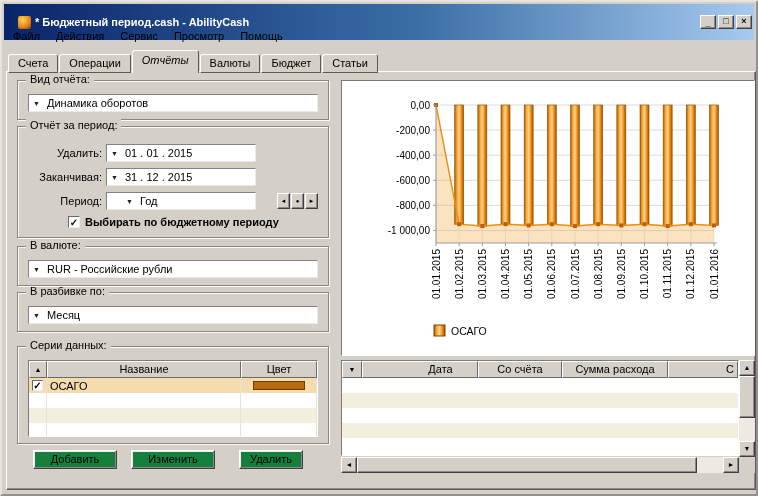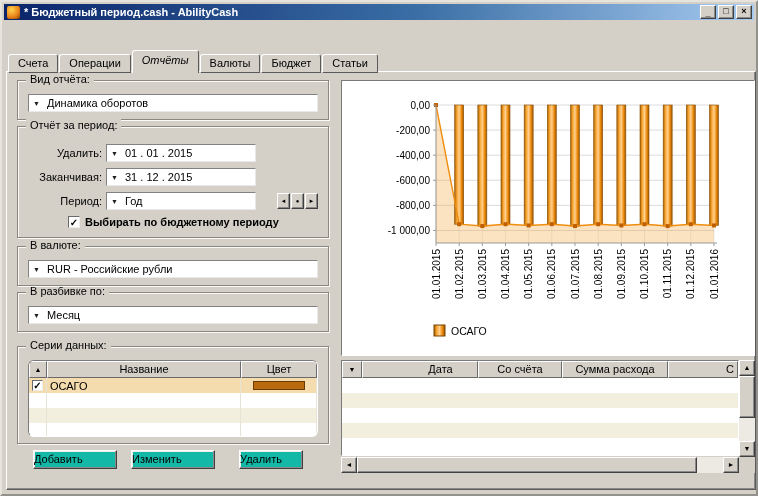--- a/index.html
+++ b/index.html
@@ -2,23 +2,23 @@
 <html><head>
 <meta charset="utf-8">
 <style>
   * { margin:0; padding:0; box-sizing:border-box; }
   body { font-family:"Liberation Sans", sans-serif; font-size:11px; color:#000; background:#fff; }
 
   .window { position:relative; width:758px; height:496px; background:#d4d0c8;
             border:2px outset #e6e4dd; overflow:hidden; }
 
   
-  .titlebar { position:absolute; left:2px; top:2px; right:2px; height:16px;
+  .titlebar { position:absolute; left:2px; top:2px; right:2px; height:36px;
               background:linear-gradient(to right,#0a246a,#3a6ea5 55%,#a6caf0);
-              display:flex; align-items:center; }
+              display:flex; align-items:center;padding-left:11px; }
   .app-icon { width:13px; height:13px; margin-left:3px; border-radius:2px;
               background:radial-gradient(circle at 35% 30%, #ffd34d, #e88018 60%, #7a3c00); }
   .title-text { flex:1; color:#fff; font-weight:bold; padding-left:4px;
                 white-space:nowrap; overflow:hidden; }
   .tb-btns { display:flex; gap:2px; margin-right:2px; }
   .tb-btn { width:16px; height:14px; background:#d4d0c8; border:1px solid;
             border-color:#fff #404040 #404040 #fff; box-shadow:inset -1px -1px 0 #8a8a8a;
             font-size:9px; font-weight:bold; text-align:center; line-height:11px; }
   .tb-btn.min span { position:relative; top:2px; }
 
@@ -57,24 +57,24 @@
   .spin-btn { width:13px; height:16px; background:#d4d0c8; border:1px solid;
               border-color:#fff #404040 #404040 #fff; box-shadow:inset -1px -1px 0 #8a8a8a;
               font-size:6px; text-align:center; line-height:14px; }
 
   .cb { width:12px; height:12px; background:#fff; border:1px solid;
         border-color:#6a6a6a #ececec #ececec #6a6a6a; font-size:10px; font-weight:bold;
         line-height:11px; text-align:center; }
   .cb-row { position:absolute; display:flex; align-items:center; gap:5px; }
 
   
-  .btn { position:absolute; height:19px; background:#14b8a6; border:1px solid;
+  .btn { position:absolute; height:19px; background:#15803d; border:1px solid;
          border-color:#fff #404040 #404040 #fff;
          box-shadow:inset -1px -1px 0 #8a8a8a, inset 1px 1px 0 #f0eee9;
-         text-align:left; line-height:17px; }
+         text-align:center; line-height:17px; }
 
   
   .tbl { position:absolute; background:#fff; border:1px solid;
          border-color:#7a7a7a #fff #fff #7a7a7a; overflow:hidden; }
   .tbl-head { display:flex; height:17px; }
   .th { background:#d4d0c8; border:1px solid; border-color:#fff #6a6a6a #6a6a6a #fff;
         text-align:center; line-height:14px; overflow:hidden; white-space:nowrap; flex:none; }
   .th.icon-th { font-size:7px; line-height:15px; }
   .tr { display:flex; height:15px; align-items:center; }
   .row-white { background:#ffffff; }
@@ -106,20 +106,27 @@
   <div class="titlebar">
     <div class="app-icon"></div>
     <div class="title-text">* Бюджетный период.cash - AbilityCash</div>
     <div class="tb-btns">
       <div class="tb-btn min"><span>_</span></div>
       <div class="tb-btn"><span>□</span></div>
       <div class="tb-btn"><span>×</span></div>
     </div>
   </div>
 
+  <div class="menubar">
+    <div class="menu-item">Файл</div>
+    <div class="menu-item">Действия</div>
+    <div class="menu-item">Сервис</div>
+    <div class="menu-item">Просмотр</div>
+    <div class="menu-item">Помощь</div>
+  </div>
 
   <div class="tab-strip">
     <div class="tab">Счета</div>
     <div class="tab">Операции</div>
     <div class="tab active">Отчёты</div>
     <div class="tab">Валюты</div>
     <div class="tab">Бюджет</div>
     <div class="tab">Статьи</div>
   </div>
 
@@ -142,21 +149,21 @@
         <span class="val">01 . 01 . 2015</span>
       </div>
 
       <div class="row-label" style="left:4px;top:41px;">Заканчивая:</div>
       <div class="combo" style="left:88px;top:41px;width:150px;">
         <span class="arr">▼</span>
         <span class="val">31 . 12 . 2015</span>
       </div>
 
       <div class="row-label" style="left:4px;top:65px;">Период:</div>
-      <div class="combo" style="left:88px;top:65px;width:150px;">
+      <div class="combo" style="left:88px;top:65px;width:150px;padding-left:15px;">
         <span class="arr">▼</span>
         <span class="val">Год</span>
       </div>
       <div class="spinner" style="right:10px;top:66px;">
         <div class="spin-btn">◄</div>
         <div class="spin-btn">●</div>
         <div class="spin-btn">►</div>
       </div>
 
       <div class="cb-row" style="left:50px;top:89px;">
@@ -176,21 +183,21 @@
     <div class="gb" style="left:10px;top:174px;width:312px;height:40px;">
       <div class="gb-legend">В валюте:</div>
       <div class="combo" style="left:10px;right:10px;top:13px;">
         <span class="arr">▼</span>
         <span class="val">RUR - Российские рубли</span>
       </div>
     </div>
 
     <div class="gb" style="left:10px;top:274px;width:312px;height:98px;">
       <div class="gb-legend">Серии данных:</div>
-      <div class="tbl" style="left:10px;top:13px;width:290px;height:77px;border-radius:6px;">
+      <div class="tbl" style="left:10px;top:13px;width:290px;height:77px;">
         <div class="tbl-head">
           <div class="th icon-th" style="width:18px;">▲</div>
           <div class="th" style="width:194px;">Название</div>
           <div class="th" style="width:76px;">Цвет</div>
         </div>
         <div class="tr row-sel">
           <div class="cell" style="width:18px;justify-content:center;">
             <div class="cb" style="width:11px;height:11px;line-height:10px;"><span>✓</span></div>
           </div>
           <div class="cell" style="width:194px;padding-left:3px;">ОСАГО</div>

